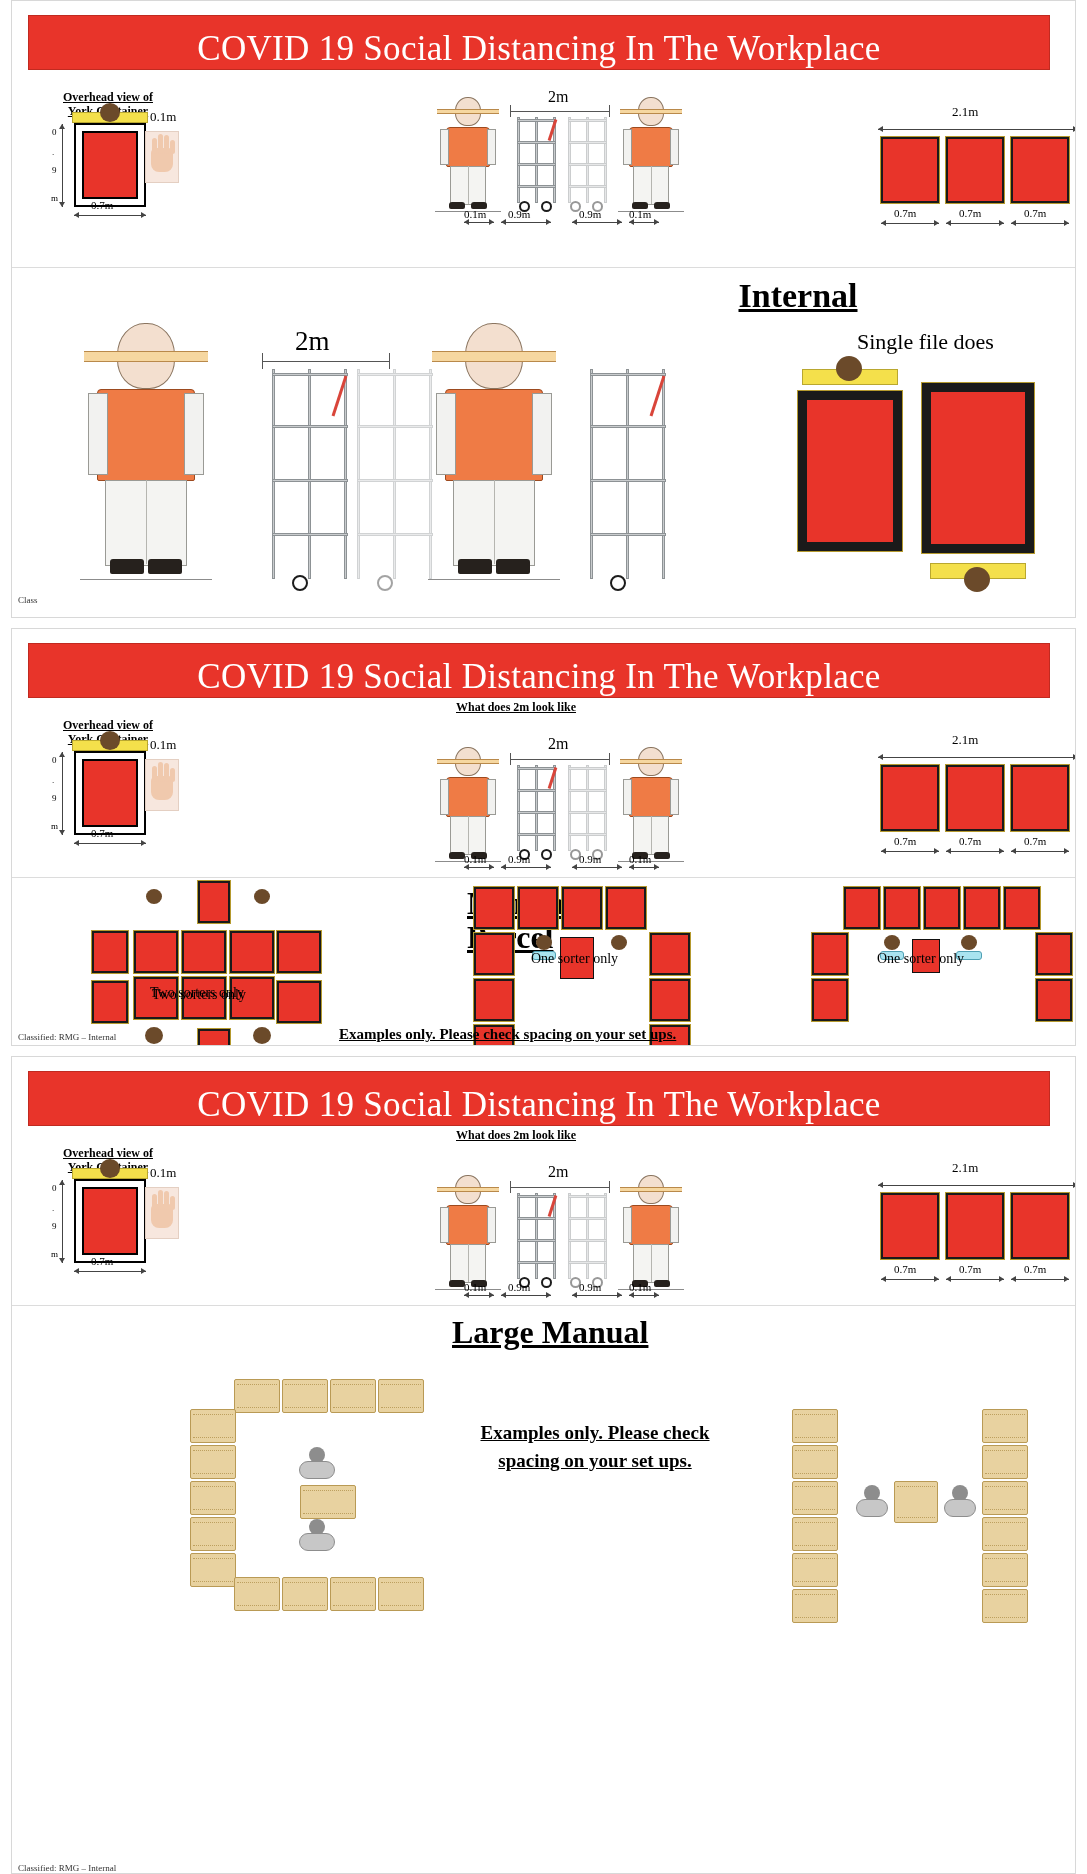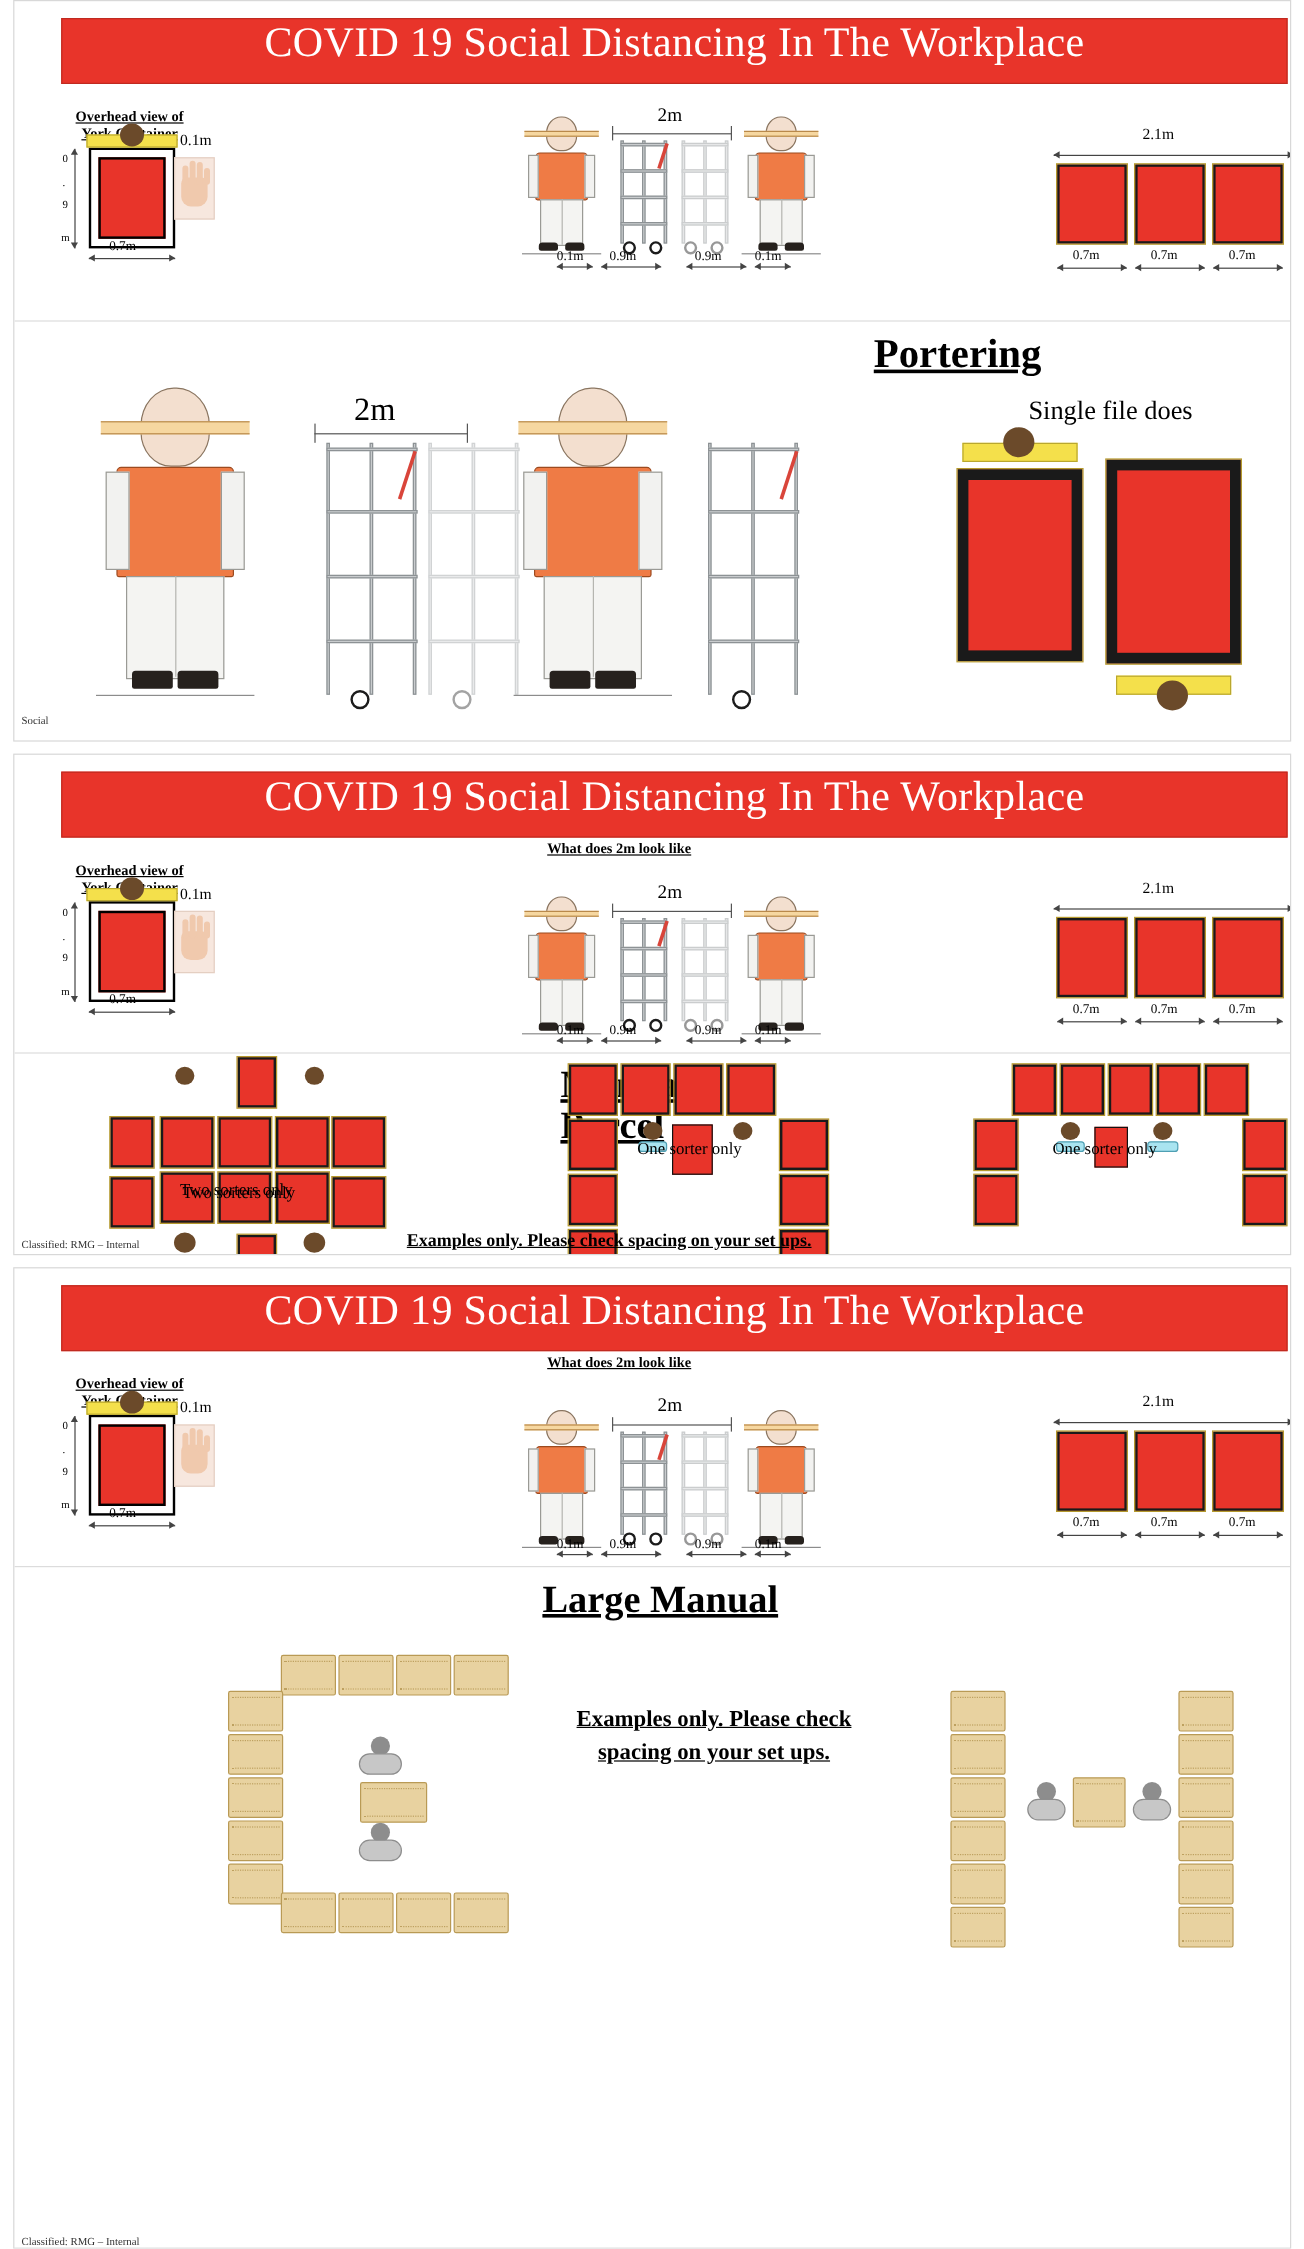--- a/index.html
+++ b/index.html
@@ -23,27 +23,27 @@
     border: 1px solid #d8d8d8;
     overflow: hidden;
   }
   #slide1 { top: 0px;    height: 618px; }
   #slide2 { top: 628px;  height: 418px; }
   #slide3 { top: 1056px; height: 818px; }
 
   
   .title-bar {
     position: absolute;
-    left: 39px;
+    left: 16px;
     width: 1022px;
     height: 55px;
     background: #e8342a;
     border: 1px solid #c02a20;
     display: flex;
-    align-items: flex-start;
+    align-items: flex-end;
     justify-content: center;
   }
   .title-bar .title-text {
     color: #ffffff;
     font-size: 35px;
     font-family: "Liberation Serif", serif;
     letter-spacing: 0.3px;
     white-space: nowrap;
   }
 
@@ -359,21 +359,21 @@
     <div class="arrow-h" style="left:869px; top:144px; width:58px;"></div>
     <div class="arrow-h" style="left:934px; top:144px; width:58px;"></div>
     <div class="arrow-h" style="left:999px; top:144px; width:58px;"></div>
     <div class="dim-text" style="left:882px; top:128px;">0.7m</div>
     <div class="dim-text" style="left:947px; top:128px;">0.7m</div>
     <div class="dim-text" style="left:1012px; top:128px;">0.7m</div>
   </div>
 
   <div class="divider" style="top:266px;"></div>
 
-  <div class="section-title" style="left:706px; top:278px; width:160px; font-size:34px; line-height:1.0; text-align:center;">Portering</div>
+  <div class="section-title" style="left:706px; top:278px; width:160px; font-size:34px; line-height:1.0; text-align:center;">Internal</div>
 
   <div class="person" style="left:72px; top:322px; width:124px; height:260px;">
     <div class="p-head" style="top:0; width:58px; height:66px;"></div>
     <div class="p-vest" style="top:66px; width:98px; height:92px;"></div>
     <div class="p-stripe" style="top:28px; height:11px;"></div>
     <div class="p-arm" style="left:4px;  top:70px; width:20px; height:82px;"></div>
     <div class="p-arm" style="right:4px; top:70px; width:20px; height:82px;"></div>
     <div class="p-legs" style="top:157px; width:82px; height:86px;"></div>
     <div class="p-split" style="top:157px; height:84px;"></div>
     <div class="p-shoe" style="left:26px;  top:236px; width:34px; height:15px;"></div>
@@ -437,21 +437,21 @@
   <div class="caption" style="left:845px; top:328px; font-size:22px;">Single file does</div>
 
   <div class="york-bar" style="left:790px; top:368px; width:96px; height:16px;"></div>
   <div class="head" style="left:824px; top:355px; width:26px; height:25px;"></div>
   <div class="parcel" style="left:786px; top:390px; width:104px; height:160px; border-width:9px;"></div>
 
   <div class="parcel" style="left:910px; top:382px; width:112px; height:170px; border-width:9px;"></div>
   <div class="york-bar" style="left:918px; top:562px; width:96px; height:16px;"></div>
   <div class="head" style="left:952px; top:566px; width:26px; height:25px;"></div>
 
-  <div class="classified" style="left:6px; top:594px;">Social</div>
+  <div class="classified" style="left:6px; top:594px;">Class</div>
 </div>
 
 <div class="slide" id="slide2">
 
   <div class="title-bar" style="top:14px;">
     <span class="title-text">COVID 19 Social Distancing In The Workplace</span>
   </div>
 
   <div class="header-strip" style="top:78px;">
     <div class="hs-label" style="left:48px; top:12px; width:96px; text-align:center;">Overhead view of York Container</div>

